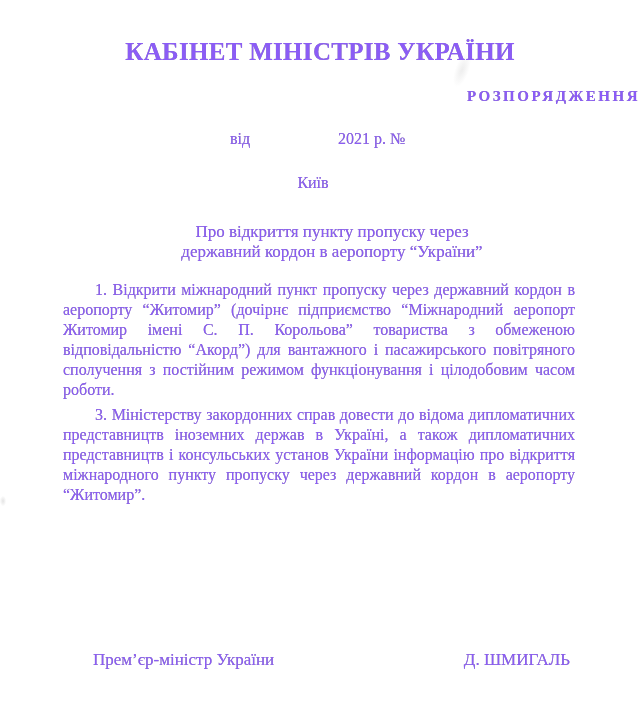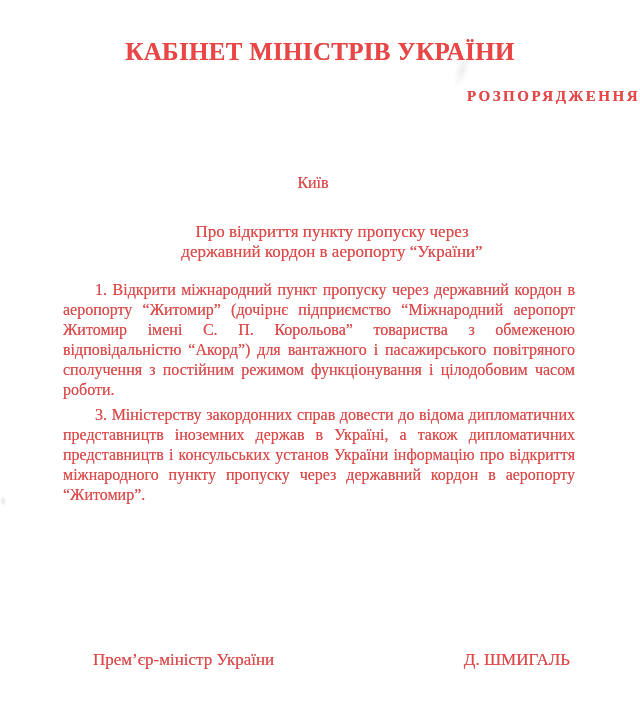--- a/index.html
+++ b/index.html
@@ -7,21 +7,21 @@
     padding: 0;
     background: #ffffff;
   }
   .page {
     position: relative;
     width: 640px;
     height: 724px;
     background: #ffffff;
     overflow: hidden;
     font-family: "Liberation Serif", "DejaVu Serif", serif;
-    color: #ef4444;
+    color: #8b5cf6;
   }
   .page * {
     text-shadow: 0 0 0.6px rgba(20,20,20,0.45); 
   }
   .org-title {
     position: absolute;
     top: 38px;
     left: 0;
     width: 100%;
     margin: 0;
@@ -128,20 +128,24 @@
 
 <div class="page">
 
   <div class="scan-artifact artifact-1"></div>
   <div class="scan-artifact artifact-2"></div>
 
   <h1 class="org-title">КАБІНЕТ МІНІСТРІВ УКРАЇНИ</h1>
 
   <div class="doc-type">РОЗПОРЯДЖЕННЯ</div>
 
+  <div class="date-line">
+    <span class="date-prefix">від</span>
+    <span class="date-value">2021 р. №</span>
+  </div>
 
   <div class="city">Київ</div>
 
   <div class="subject">
     <div>Про відкриття пункту пропуску через</div>
     <div>державний кордон в аеропорту “України”</div>
   </div>
 
   <div class="body-text">
     <p>1. Відкрити міжнародний пункт пропуску через державний кордон в аеропорту “Житомир” (дочірнє підприємство “Міжнародний аеропорт Житомир імені С. П. Корольова” товариства з обмеженою відповідальністю “Акорд”) для вантажного і пасажирського повітряного сполучення з постійним режимом функціонування і цілодобовим часом роботи.</p>

